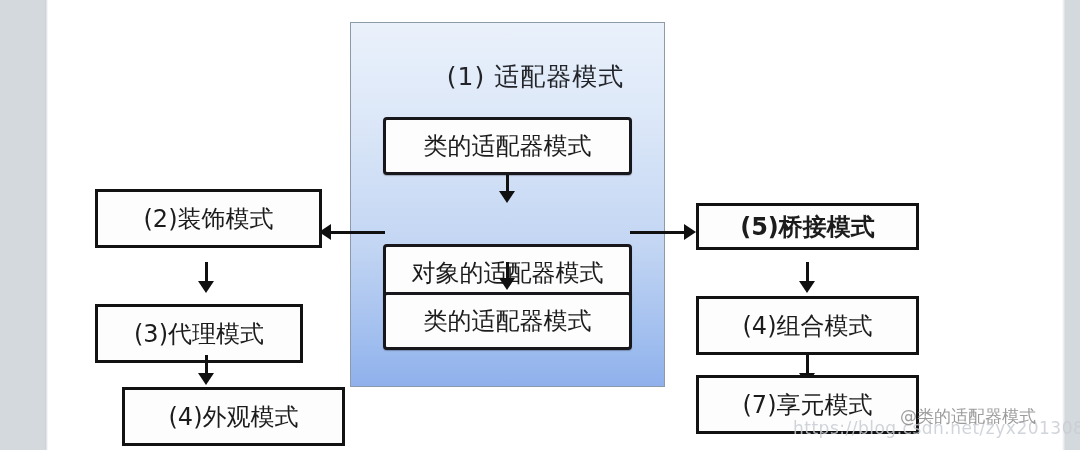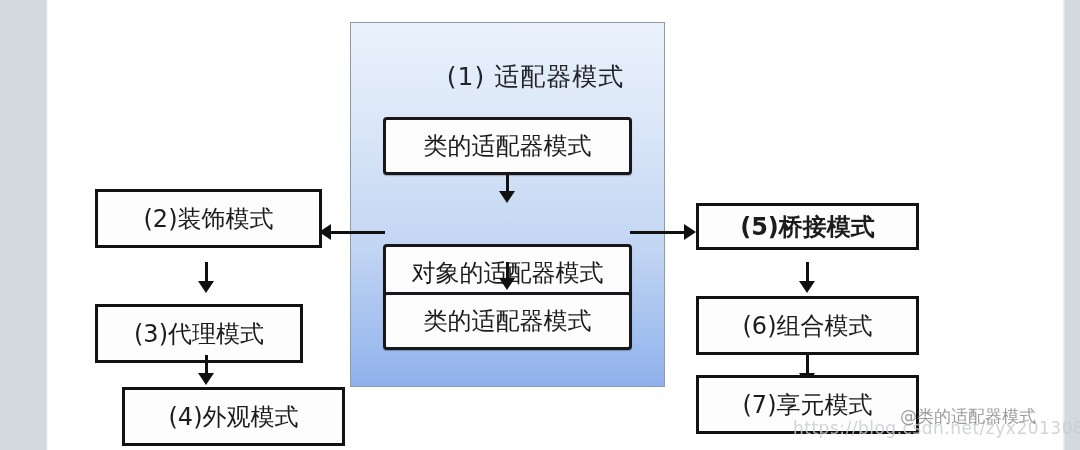--- a/index.html
+++ b/index.html
@@ -219,21 +219,21 @@
   <div class="conn v" id="conn-proxy-to-fac"></div>
   <div class="arrowhead down" id="arrow-proxy-to-fac"></div>
 
   <div class="node rect" id="node-facade">(4)外观模式</div>
 
   <div class="node rect" id="node-bridge">(5)桥接模式</div>
 
   <div class="conn v" id="conn-bri-to-comp"></div>
   <div class="arrowhead down" id="arrow-bri-to-comp"></div>
 
-  <div class="node rect" id="node-composite">(6)组合模式</div>
+  <div class="node rect" id="node-composite">(4)组合模式</div>
 
   <div class="conn v" id="conn-comp-to-fly"></div>
   <div class="arrowhead down" id="arrow-comp-to-fly"></div>
 
   <div class="node rect" id="node-flyweight">(7)享元模式</div>
 
   <div class="watermark-url">https://blog.csdn.net/zyx2013082556</div>
   <div class="watermark-brand">@类的适配器模式</div>
 
 </div>

